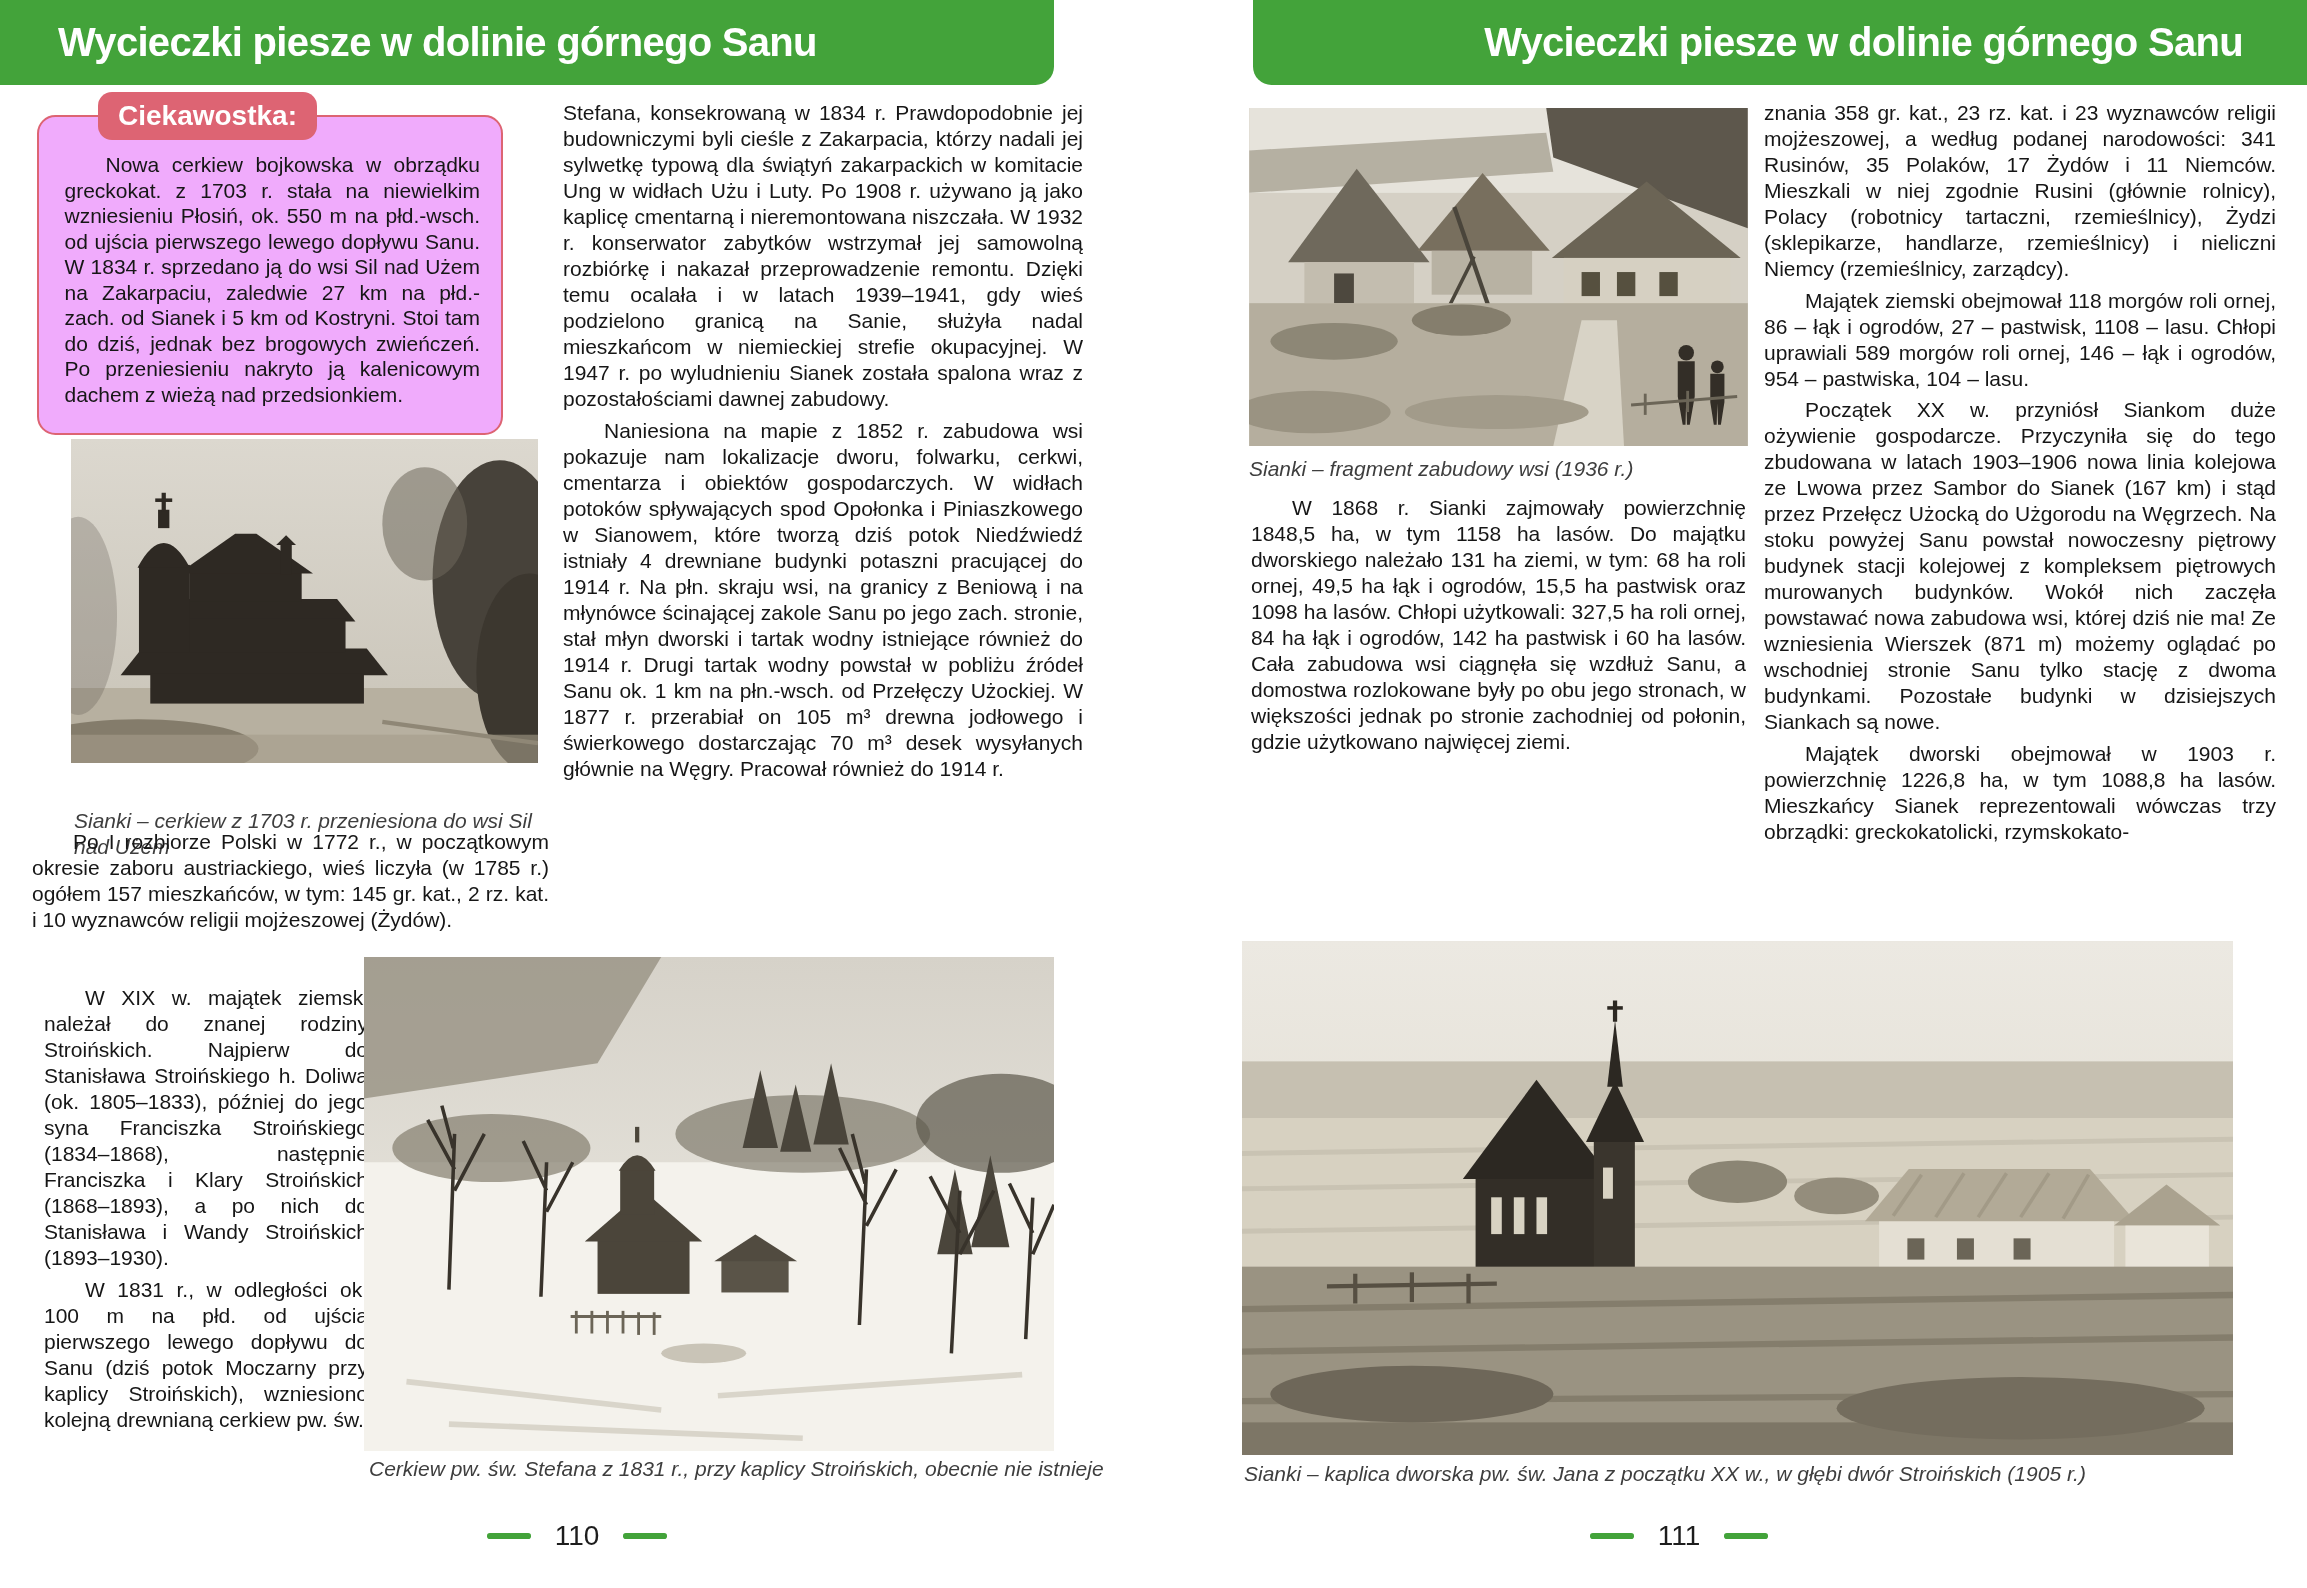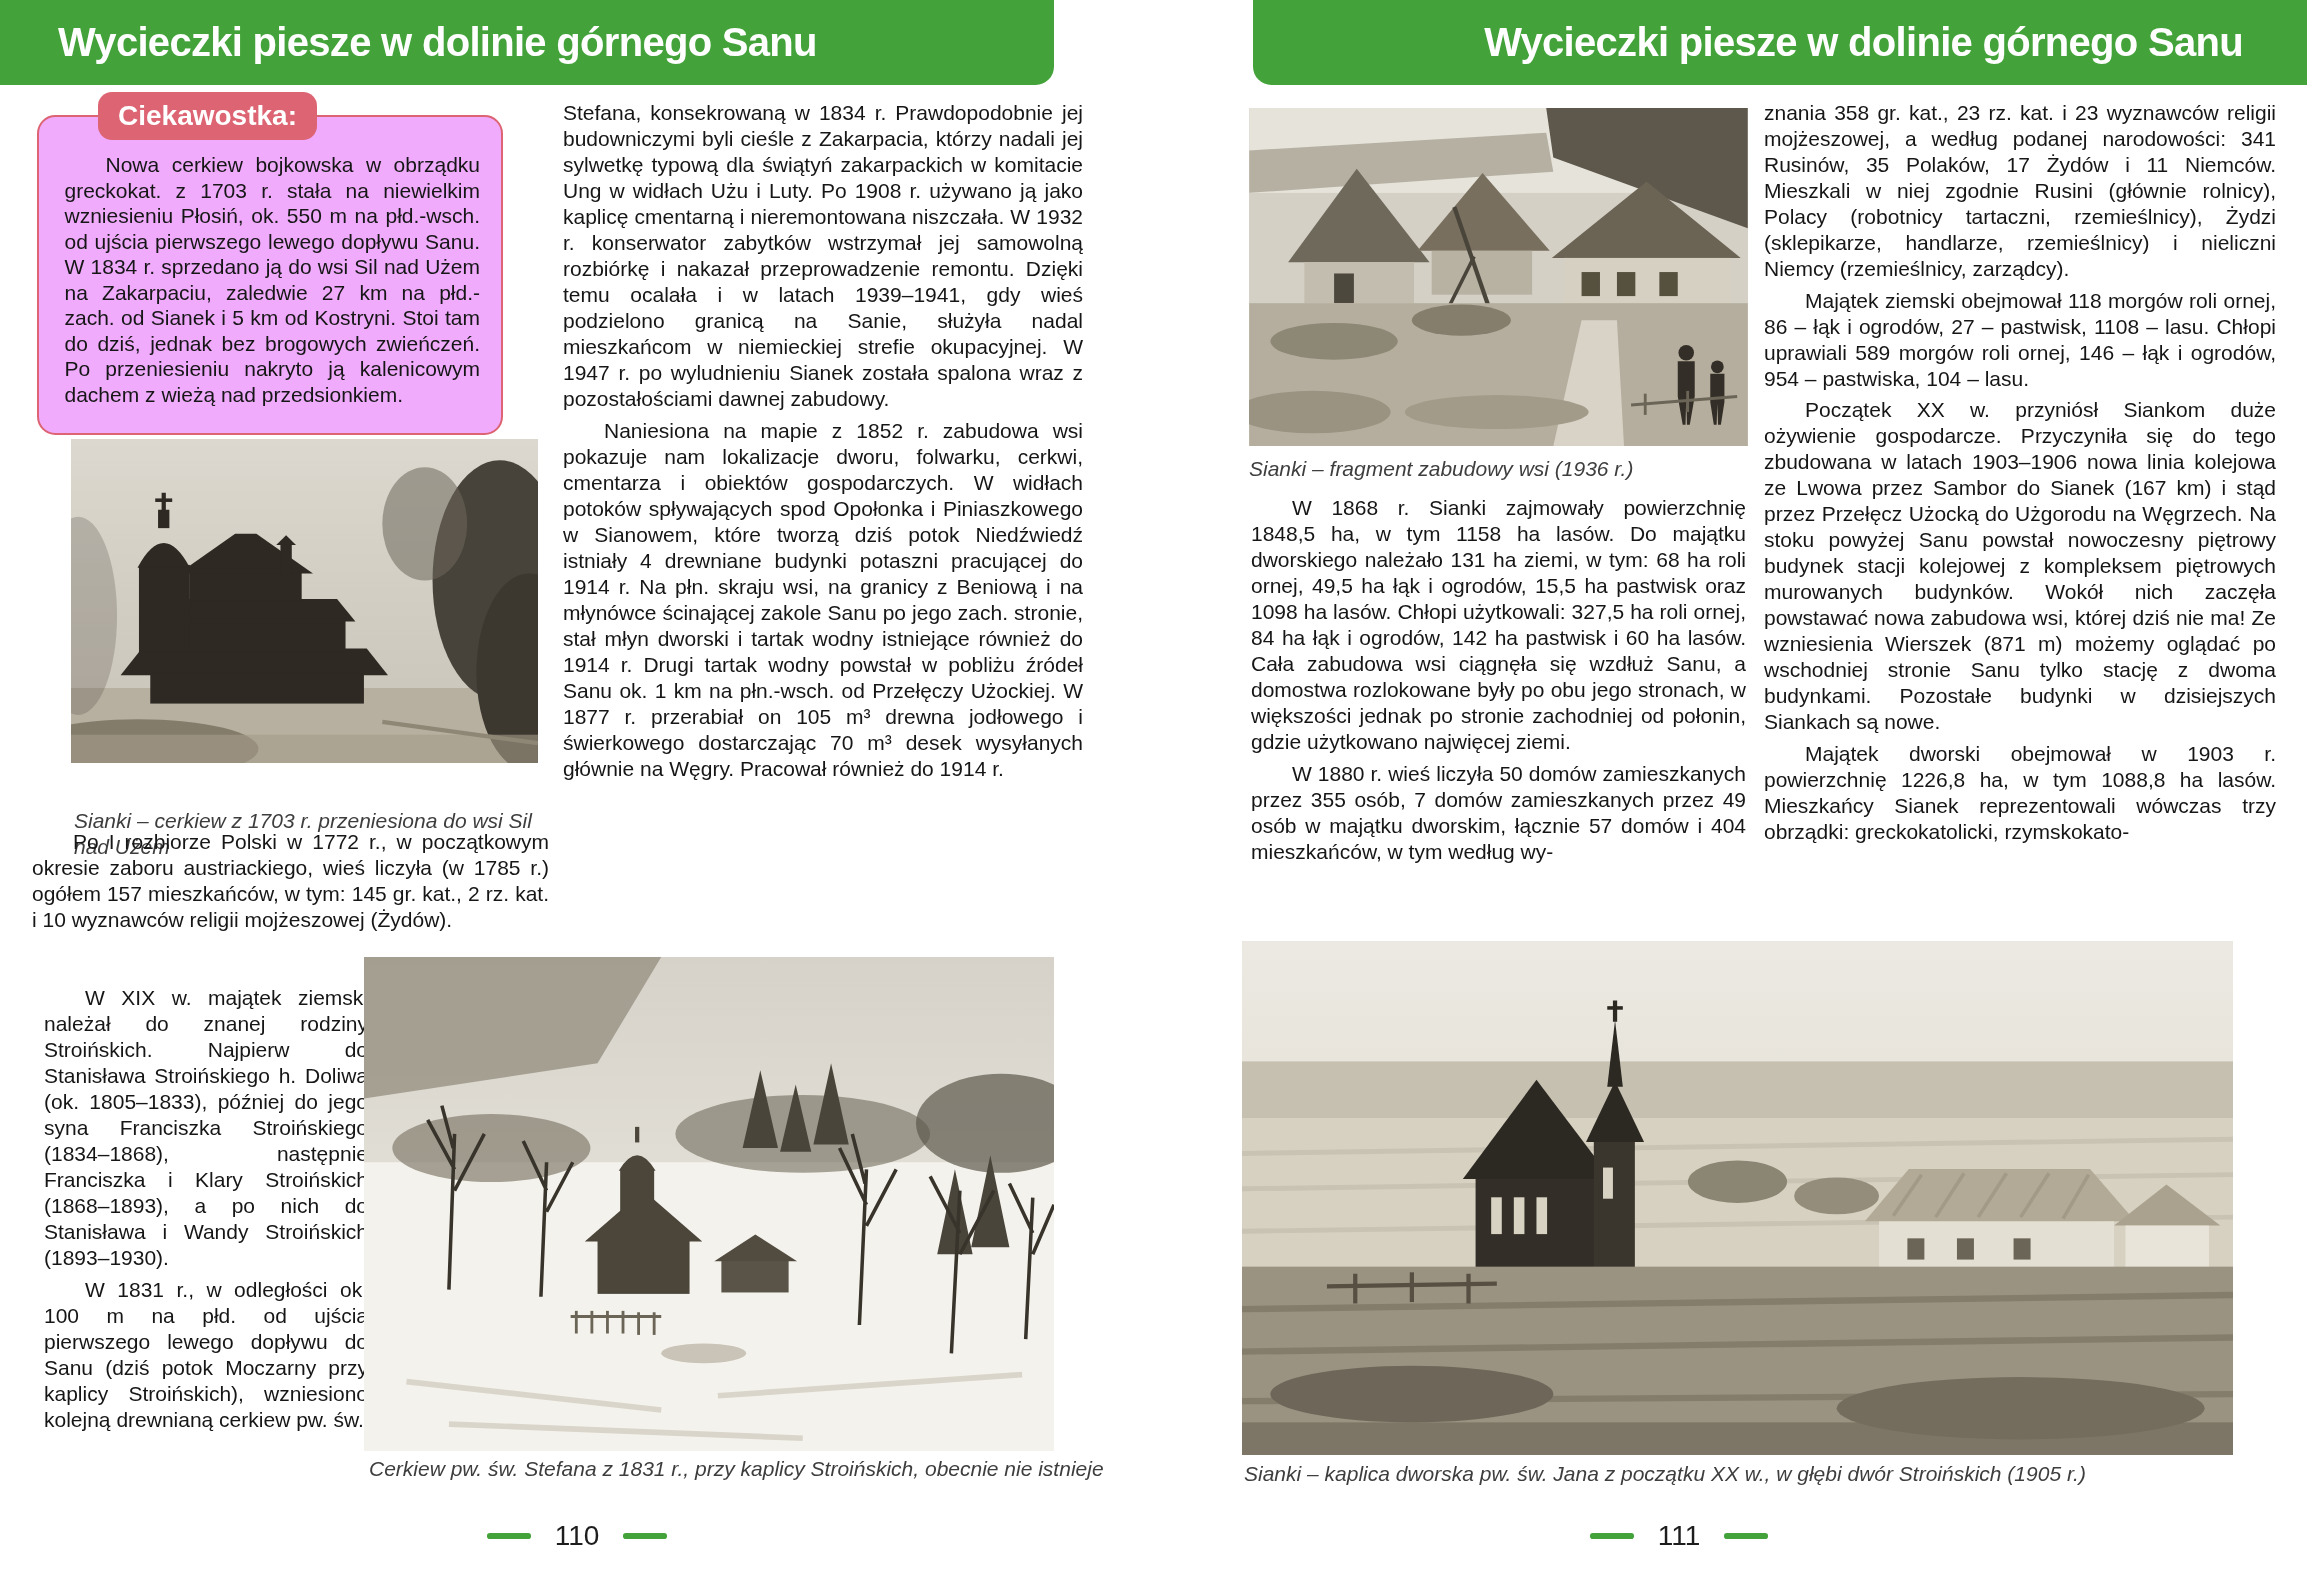--- a/index.html
+++ b/index.html
@@ -218,21 +218,20 @@
       </g>
       <line x1="540" y1="420" x2="690" y2="408" stroke="#6b6557" stroke-width="4"></line>
       <line x1="560" y1="404" x2="560" y2="434" stroke="#6b6557" stroke-width="4"></line>
       <line x1="620" y1="400" x2="620" y2="430" stroke="#6b6557" stroke-width="4"></line>
     </svg>
   </div>
   <div class="caption" style="left:1249px;top:456px;width:499px;">Sianki – fragment zabudowy wsi (1936 r.)</div>
 
   <div class="col" style="left:1251px;top:495px;width:495px;">
     <p class="para indent">W 1868 r. Sianki zajmowały powierzchnię 1848,5 ha, w tym 1158 ha lasów. Do majątku dworskiego należało 131 ha ziemi, w tym: 68 ha roli ornej, 49,5 ha łąk i ogrodów, 15,5 ha pastwisk oraz 1098 ha lasów. Chłopi użytkowali: 327,5 ha roli ornej, 84 ha łąk i ogrodów, 142 ha pastwisk i 60 ha lasów. Cała zabudowa wsi ciągnęła się wzdłuż Sanu, a domostwa rozlokowane były po obu jego stronach, w większości jednak po stronie zachodniej od połonin, gdzie użytkowano najwięcej ziemi.</p>
-    <p class="para indent">W 1880 r. wieś liczyła 50 domów zamieszkanych przez 355 osób, 7 domów zamieszkanych przez 49 osób w majątku dworskim, łącznie 57 domów i 404 mieszkańców, w tym według wy-</p>
   </div>
 
   <div class="col" style="left:1764px;top:100px;width:512px;">
     <p class="para">znania 358 gr. kat., 23 rz. kat. i 23 wyznawców religii mojżeszowej, a według podanej narodowości: 341 Rusinów, 35 Polaków, 17 Żydów i 11 Niemców. Mieszkali w niej zgodnie Rusini (głównie rolnicy), Polacy (robotnicy tartaczni, rzemieślnicy), Żydzi (sklepikarze, handlarze, rzemieślnicy) i nieliczni Niemcy (rzemieślnicy, zarządcy).</p>
     <p class="para indent">Majątek ziemski obejmował 118 morgów roli ornej, 86 – łąk i ogrodów, 27 – pastwisk, 1108 – lasu. Chłopi uprawiali 589 morgów roli ornej, 146 – łąk i ogrodów, 954 – pastwiska, 104 – lasu.</p>
     <p class="para indent">Początek XX w. przyniósł Siankom duże ożywienie gospodarcze. Przyczyniła się do tego zbudowana w latach 1903–1906 nowa linia kolejowa ze Lwowa przez Sambor do Sianek (167 km) i stąd przez Przełęcz Użocką do Użgorodu na Węgrzech. Na stoku powyżej Sanu powstał nowoczesny piętrowy budynek stacji kolejowej z kompleksem piętrowych murowanych budynków. Wokół nich zaczęła powstawać nowa zabudowa wsi, której dziś nie ma! Ze wzniesienia Wierszek (871 m) możemy oglądać po wschodniej stronie Sanu tylko stację z dwoma budynkami. Pozostałe budynki w dzisiejszych Siankach są nowe.</p>
     <p class="para indent">Majątek dworski obejmował w 1903 r. powierzchnię 1226,8 ha, w tym 1088,8 ha lasów. Mieszkańcy Sianek reprezentowali wówczas trzy obrządki: greckokatolicki, rzymskokato-</p>
   </div>
 
   <div class="photo" style="left:1242px;top:941px;width:991px;height:514px;">

